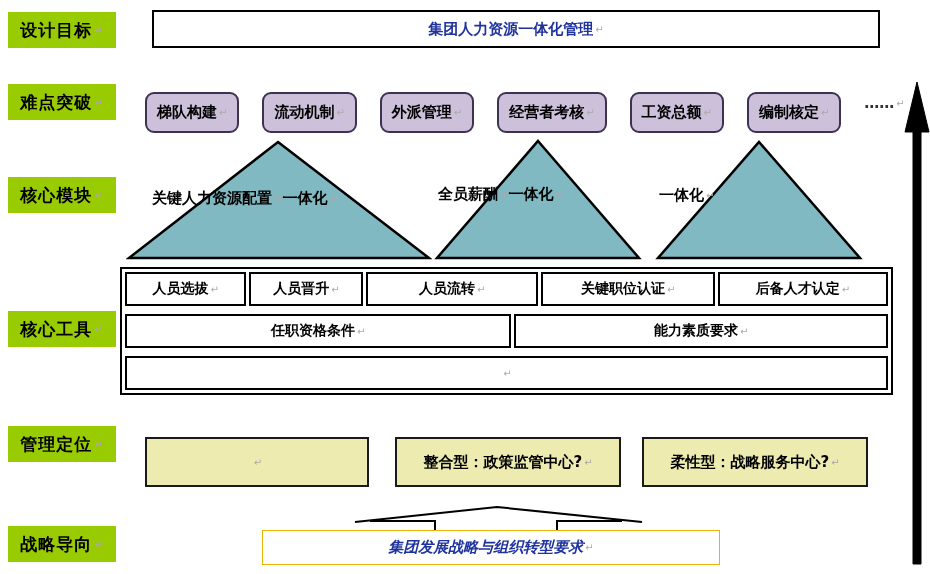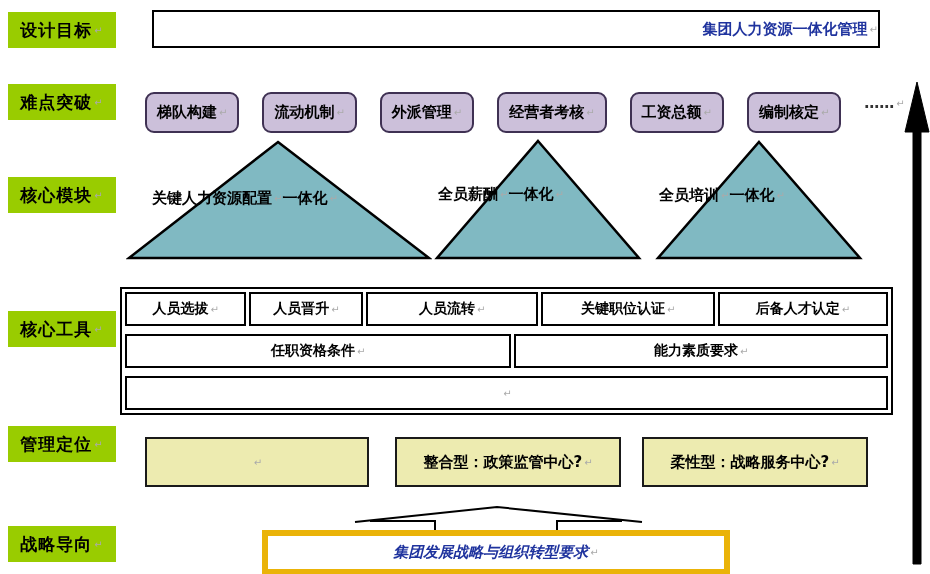--- a/index.html
+++ b/index.html
@@ -16,21 +16,21 @@
     font-size:17px;letter-spacing:1px;
   }
   .lbl-goal{top:12px}.lbl-diff{top:84px}.lbl-mod{top:177px}
   .lbl-tool{top:311px}.lbl-pos{top:426px}.lbl-strat{top:526px}
   
   .pilcrow{color:#aaa;font-size:10px;font-weight:normal;margin-left:2px;vertical-align:1px;}
   
   .goalbox{
     position:absolute;left:152px;top:10px;width:724px;height:34px;
     background:#fff;border:2px solid #000;
-    display:flex;align-items:center;justify-content:flex-end;
+    display:flex;align-items:center;justify-content:center;
     font-size:15px;color:var(--c-blue,#1f339e);
   }
   
   .chips{
     position:absolute;left:145px;top:92px;height:41px;
     display:flex;align-items:stretch;gap:23px;
   }
   .chip{
     background:var(--c-purple,#ccc0da);
     border:2px solid var(--c-purpleborder,#3f3153);
@@ -42,40 +42,40 @@
   
   .tri-svg{position:absolute;}
   .tri-text{
     position:absolute;display:flex;flex-direction:row;align-items:center;
     font-size:15px;line-height:33px;text-align:center;white-space:nowrap;
   }
   
   .tooltable{
     position:absolute;left:120px;top:267px;width:763px;height:118px;
     border:2px solid #000;background:#fff;padding:3px;
-    display:flex;flex-direction:column;gap:8px;box-sizing:content-box;margin-top:20px;
+    display:flex;flex-direction:column;gap:8px;box-sizing:content-box;
   }
   .trow{display:flex;gap:3px;flex:1;}
   .tcell{
     border:2px solid #000;background:#fff;
     display:flex;align-items:center;justify-content:center;
     font-size:14px;white-space:nowrap;
   }
   
   .posbox{
     position:absolute;top:437px;height:46px;
     background:var(--c-yellow,#edebb0);border:2px solid #1a1a1a;
     display:flex;align-items:center;justify-content:center;
     font-size:15px;white-space:nowrap;
   }
   .pos1{left:145px;width:220px}.pos2{left:395px;width:222px}.pos3{left:642px;width:222px}
   
   .stratbox{
     position:absolute;left:262px;top:530px;width:456px;height:33px;
-    background:#fff;border:6px solid #eab308;
+    background:#fff;border:1px solid #eab308;
     display:flex;align-items:center;justify-content:center;
     font-size:15px;font-style:italic;color:var(--c-blue,#1f339e);
   }
   .shape-abs{position:absolute;}
 </style>
 </head>
 <body>
 
 <div id="stage">
 
@@ -150,21 +150,20 @@
   </svg>
   <div class="tri-text" style="left:438px;top:178px;width:200px">
     <span><span>全员薪酬</span><span class="pilcrow">↵</span></span>
     <span><span>一体化</span><span class="pilcrow">↵</span></span>
   </div>
 
   <svg class="tri-svg" style="left:655px;top:139px" width="208" height="122" viewBox="0 0 208 122">
     <polygon points="104,3 205,119 3,119" fill="#80b9c2" stroke="#000" stroke-width="2.5"></polygon>
   </svg>
   <div class="tri-text" style="left:659px;top:179px;width:200px">
-    <span><span>全员培训</span><span class="pilcrow">↵</span></span>
     <span><span>一体化</span><span class="pilcrow">↵</span></span>
   </div>
 
   <div class="tooltable">
     <div class="trow">
       <div class="tcell" style="flex:121">
           <span>人员选拔</span>
           <span class="pilcrow">↵</span>
         </div>
       <div class="tcell" style="flex:113">

